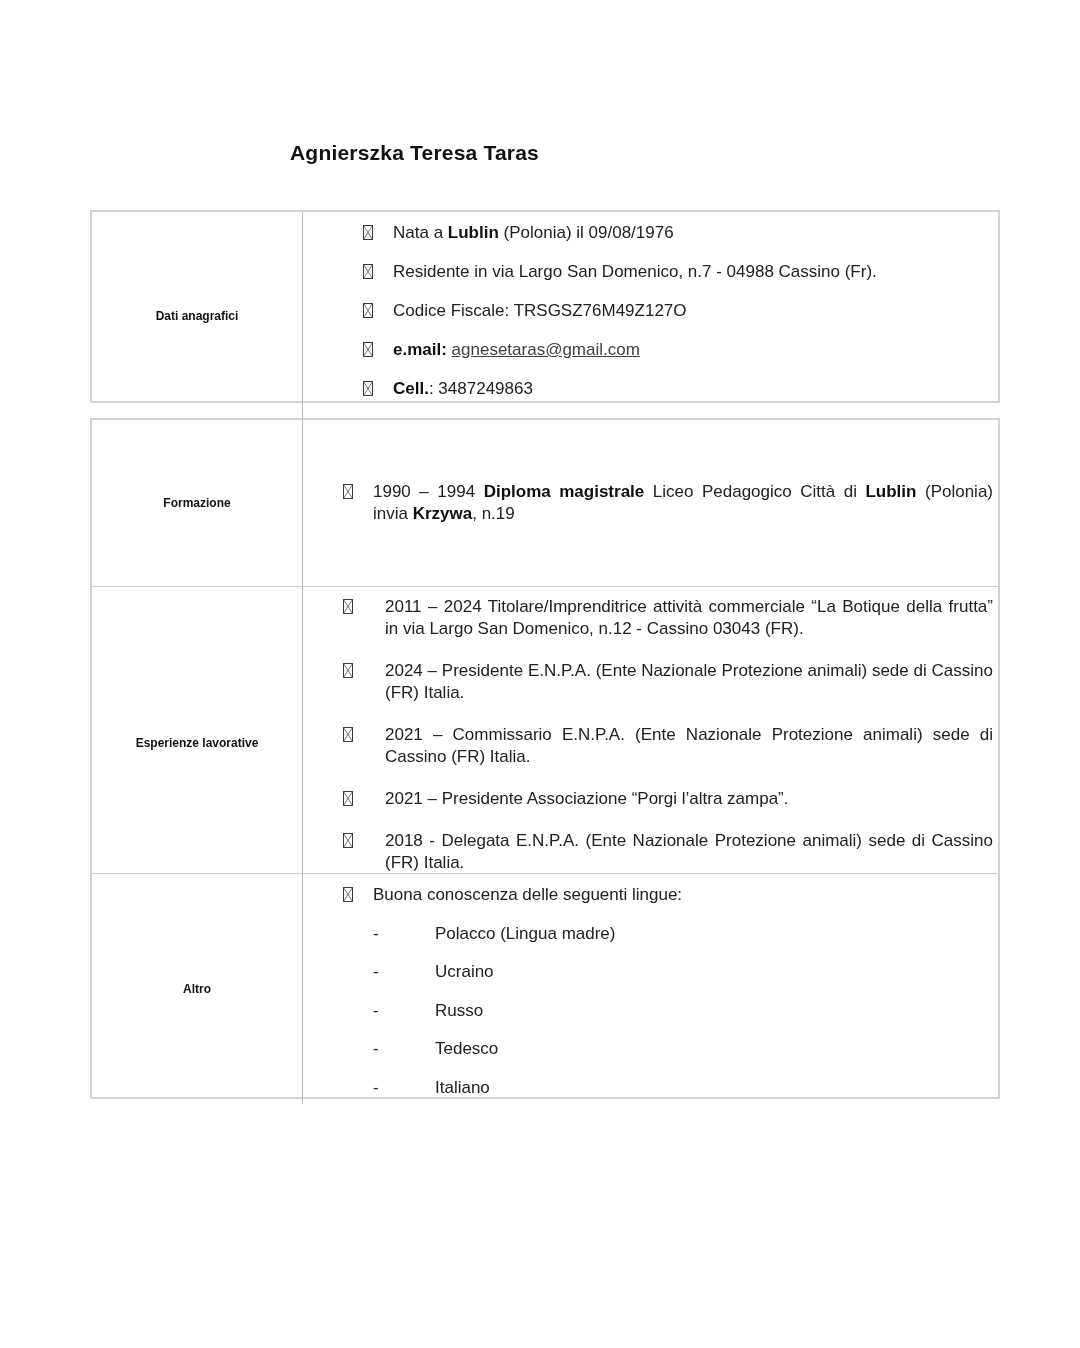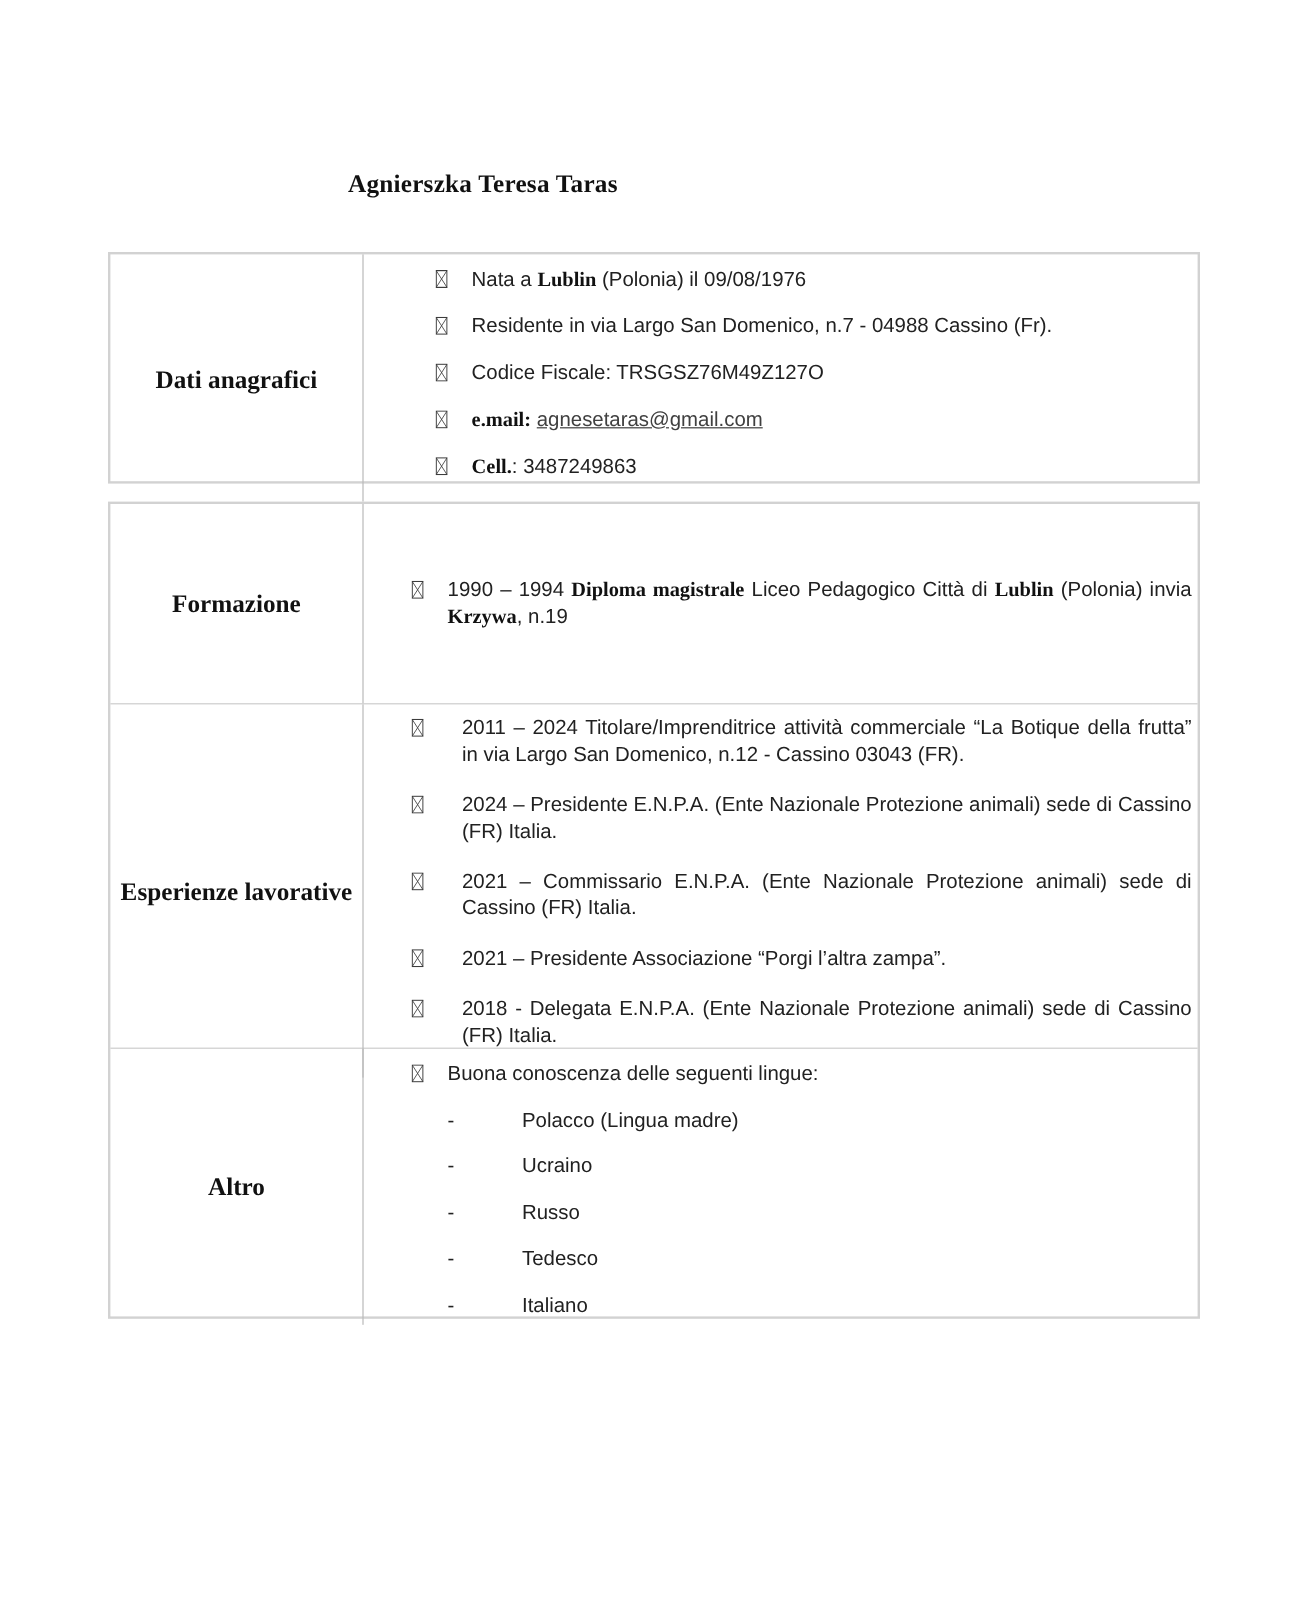--- a/index.html
+++ b/index.html
@@ -5,21 +5,21 @@
   html,body { margin:0; padding:0; background:#ffffff; }
   .page {
     position:relative;
     width:1080px; height:1348px;
     background:#ffffff;
     font-family:"Liberation Sans", sans-serif;
     color:#212121;
     overflow:hidden;
   }
   .hand {
-    font-family:Liberation Serif, serif;
+    font-family:Liberation Sans, sans-serif;
     font-weight:600;
     color:#111111;
   }
   .title {
     position:absolute; left:290px; top:140px;
     font-size:21px; line-height:26px;
     letter-spacing:0.2px;
     margin:0;
   }
   
@@ -38,21 +38,21 @@
   }
   .row + .row { border-top:1.5px solid #cccccc; }
   .row-dati  { height:189px; }
   .row-form  { height:166px; }
   .row-esp   { height:287px; }
   .row-altro { height:224px; }
   .label-cell {
     border-right:1.5px solid #b9b9b9;
     display:flex; align-items:center; justify-content:center;
     text-align:center;
-    font-size:21px; line-height:20px;
+    font-size:12px; line-height:20px;
     padding:4px;
     box-sizing:border-box;
   }
   .content-cell {
     box-sizing:border-box;
     padding:9px 5px 4px 40px;
   }
   .content-cell.v-center {
     display:flex; flex-direction:column; justify-content:center;
     padding-top:0; padding-bottom:0;

